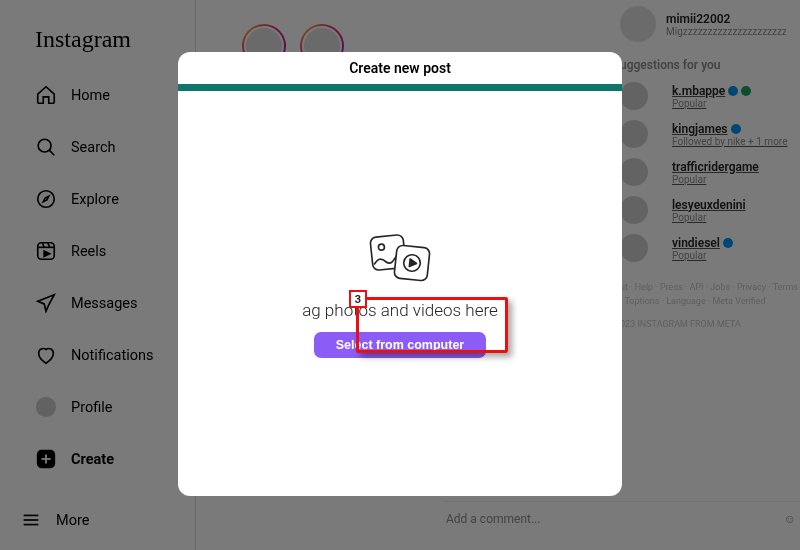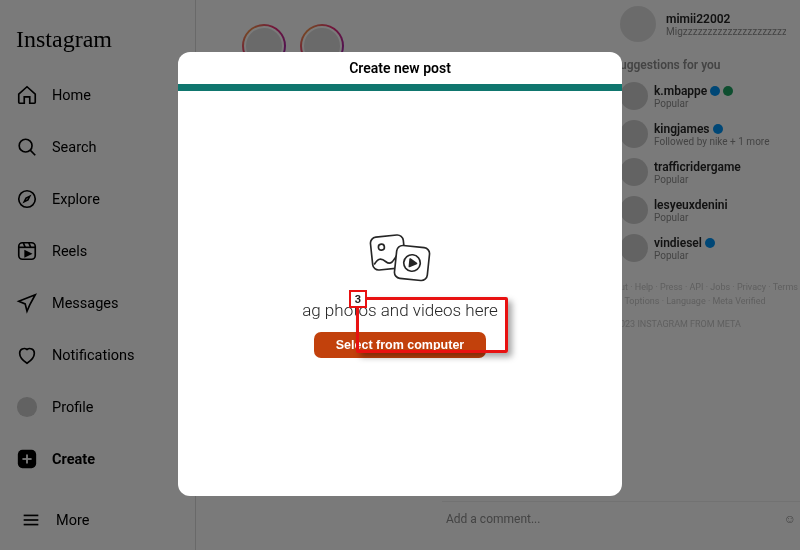--- a/index.html
+++ b/index.html
@@ -1,51 +1,51 @@
 <!DOCTYPE html>
 <html><head>
 <meta charset="utf-8">
 <style>
   * { box-sizing: border-box; margin: 0; padding: 0; }
   body { font-family: -apple-system, BlinkMacSystemFont, "Segoe UI", Roboto, Helvetica, Arial, sans-serif; width: 800px; height: 550px; overflow: hidden; background: #fff; position: relative; }
   .layout { display: flex; width: 100%; height: 100%; }
-  .sidebar { width: 196px; border-right: 1px solid #dbdbdb; padding: 8px 8px; display: flex; flex-direction: column; position: relative; }
+  .sidebar { width: 196px; border-right: 1px solid #dbdbdb; padding: 8px 27px; display: flex; flex-direction: column; position: relative; }
   .logo { font-family: "Brush Script MT", cursive; font-size: 24px; padding: 18px 8px 20px 8px; }
   .nav { display: flex; flex-direction: column; gap: 8px; }
   .nav-item { display: flex; align-items: center; gap: 14px; padding: 11px 8px; border-radius: 8px; cursor: pointer; font-size: 14.5px; }
   .nav-item.active { font-weight: 700; }
   .nav-icon { width: 22px; height: 22px; display: inline-flex; align-items: center; justify-content: center; }
   .nav-icon svg { width: 22px; height: 22px; }
   .more { position: absolute; bottom: 8px; left: 12px; right: 12px; }
   .main { flex: 1; position: relative; padding: 20px 24px; }
   .stories { display: flex; gap: 14px; padding: 4px 22px; }
   .story { width: 44px; height: 44px; border-radius: 50%; background: radial-gradient(circle at 30% 30%, #f9ce34, #ee2a7b, #6228d7); padding: 2px; }
   .story-inner { width: 100%; height: 100%; border-radius: 50%; background: #ddd; border: 2px solid #fff; }
   .right { width: 180px; padding-top: 6px; font-size: 11px; color: #555; }
   .me { display: flex; align-items: center; gap: 10px; margin-bottom: 16px; }
   .avatar-sm { width: 36px; height: 36px; border-radius: 50%; background: #e0e0e0; flex-shrink: 0; }
   .avatar-xs { width: 28px; height: 28px; border-radius: 50%; background: #d0d0d0; flex-shrink: 0; }
   .me-name { font-size: 12px; font-weight: 600; color: #262626; }
   .me-sub { font-size: 10px; color: #8e8e8e; white-space: nowrap; overflow: hidden; text-overflow: clip; width: 120px; }
   .sugg-title { font-size: 12px; font-weight: 600; color: #8e8e8e; margin-bottom: 10px; }
-  .sugg-item { display: flex; align-items: center; gap: 6px; margin-bottom: 10px; }
+  .sugg-item { display: flex; align-items: center; gap: 24px; margin-bottom: 10px; text-decoration: underline; }
   .si-name { font-size: 12px; font-weight: 600; color: #262626; display: flex; align-items: center; gap: 3px; }
   .si-sub { font-size: 10px; color: #8e8e8e; }
   .badge-blue { width: 10px; height: 10px; border-radius: 50%; background: #0095f6; display: inline-block; }
   .badge-green { width: 10px; height: 10px; border-radius: 50%; background: #1fa463; display: inline-block; }
   .footer-links { font-size: 9px; color: #c7c7c7; margin-top: 18px; line-height: 1.6; }
   .copyright { font-size: 9px; color: #c7c7c7; margin-top: 10px; }
   .comment-box { position: absolute; bottom: 14px; left: 246px; width: 358px; display: flex; align-items: center; justify-content: space-between; font-size: 12px; color: #8e8e8e; border-top: 1px solid #efefef; padding: 10px 4px; }
   .overlay { position: absolute; inset: 0; background: rgba(0,0,0,0.52); display: flex; align-items: flex-start; justify-content: center; padding-top: 52px; }
   .modal { width: 444px; height: 444px; background: #fff; border-radius: 12px; overflow: hidden; display: flex; flex-direction: column; }
   .modal-header { text-align: center; font-size: 14px; font-weight: 600; padding: 8px; border-bottom: 7px solid #0f766e; }
   .modal-body { flex: 1; display: flex; flex-direction: column; align-items: center; justify-content: center; gap: 12px; position: relative; }
   .media-icon svg { width: 74px; height: 54px; }
   .drag-text { font-size: 17px; font-weight: 300; color: #262626; }
-  .select-btn { background: #c2410c; color: #fff; border: none; border-radius: 7px; padding: 6px 22px; font-size: 12.5px; font-weight: 600; cursor: pointer; }
+  .select-btn { background: #8b5cf6; color: #fff; border: none; border-radius: 7px; padding: 6px 22px; font-size: 12.5px; font-weight: 600; cursor: pointer; }
   .callout { position: absolute; border: 3px solid #e81111; width: 152px; height: 56px; top: 297px; left: 356px; border-radius: 2px; box-shadow: 4px 4px 6px rgba(0,0,0,.35); pointer-events: none; }
   .callout-num { position: absolute; top: -10px; left: -10px; width: 18px; height: 18px; background: #fff; border: 2px solid #e81111; font-size: 11px; font-weight: 700; color: #222; display: flex; align-items: center; justify-content: center; }
   .create-fill { fill: #000; }
 </style>
 </head>
 <body>
 
 <div class="layout">
   <aside class="sidebar">
     <div class="logo">Instagram</div>

